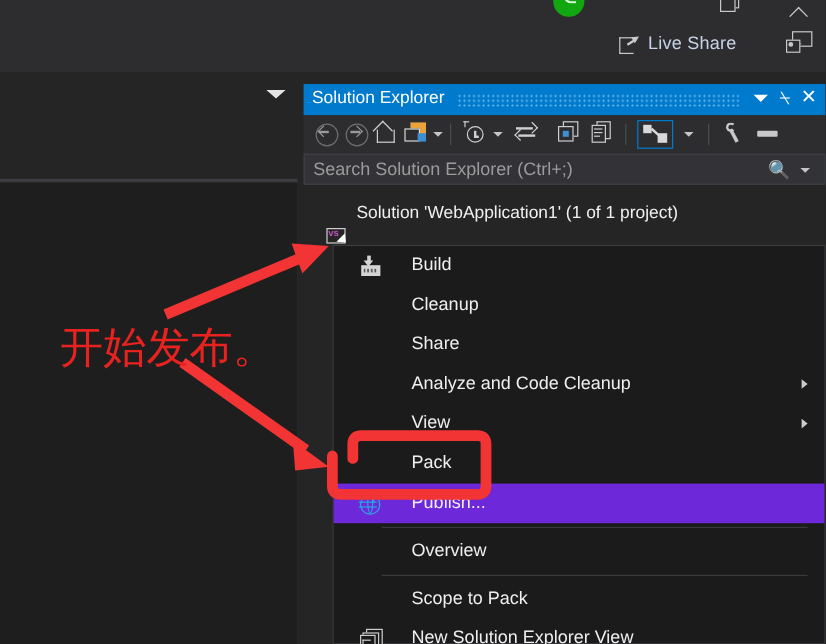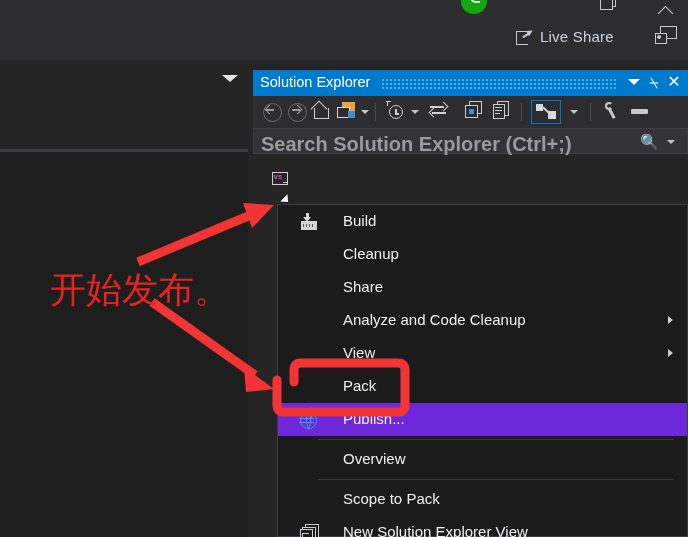--- a/index.html
+++ b/index.html
@@ -70,33 +70,33 @@
   .tbtn{position:absolute;top:5px;width:22px;height:22px;}
   .sep{position:absolute;top:7px;width:1px;height:18px;background:#4a4a4f;}
   .caret{position:absolute;top:14px;width:0;height:0;border-left:4px solid transparent;
      border-right:4px solid transparent;border-top:4px solid #c5c5c5;}
 
   .ico-circ{position:absolute;left:2px;top:2px;width:17px;height:17px;border-radius:50%;border:1.6px solid #6f6f6f;}
   .ico-arr{position:absolute;top:8px;width:8px;height:1.6px;background:#9a9a9a;}
 
   #sol-search{position:absolute;left:253px;top:128px;width:435px;height:26px;background:#333337;
      border:1px solid #3f3f46;box-sizing:border-box;}
-  #sol-search .ph{position:absolute;left:7px;top:4px;color:#9b9b9b;font-size:20px;font-weight:bold;}
+  #sol-search .ph{position:absolute;left:7px;top:4px;color:#9b9b9b;font-size:15px;}
   #sol-search .mag{position:absolute;right:28px;top:4px;color:#c9c9c9;font-size:15px;font-weight:bold;}
   #sol-search .mcv{position:absolute;right:12px;top:11px;width:0;height:0;border-left:4px solid transparent;
      border-right:4px solid transparent;border-top:4px solid #c5c5c5;}
 
   
   #tree{position:absolute;left:253px;top:156px;width:435px;height:381px;background:#252526;}
   .trow{position:absolute;left:0;width:435px;height:22px;}
   .trow .lbl{position:absolute;top:2px;color:#f0f0f0;font-size:14.5px;white-space:nowrap;}
   #row-sol{top:12px;}
   #row-proj{top:34px;background:#0d7ac4;}
 
-  .sol-ic{position:absolute;left:19px;top:4px;width:14px;height:14px;}
+  .sol-ic{position:absolute;left:19px;top:22px;width:14px;height:14px;}
   .sol-ic .scr{position:absolute;left:0;top:0;width:14px;height:11px;border:1.4px solid #cfcfcf;}
   .sol-ic .txt{position:absolute;left:1.5px;top:1px;color:#c050c0;font-size:8px;font-weight:bold;line-height:8px;}
   .sol-ic .leg{position:absolute;left:11px;top:10px;width:5px;height:1.4px;background:#cfcfcf;}
 
   .proj-ic{position:absolute;left:41px;top:4px;width:16px;height:13px;}
   .proj-ic .scr{position:absolute;left:0;top:0;width:15px;height:11px;border:1.4px solid #d8d8d8;background:#3f8fd0;}
   .proj-ic .bar{position:absolute;left:2px;top:2px;width:11px;height:2px;background:#ffffff;}
   .exp-tri{position:absolute;left:30px;top:39px;width:0;height:0;
      border-top:5px solid transparent;border-bottom:5px solid transparent;border-left:6px solid #ffffff;
      transform:rotate(45deg);}
@@ -270,20 +270,21 @@
     <div class="mcv"></div>
   </div>
 
   <div id="tree">
     <div class="trow" id="row-sol">
       <div class="sol-ic">
         <div class="scr"></div>
           <div class="txt">vs</div>
           <div class="leg"></div>
       </div>
+      <div class="lbl" style="left:44px">Solution 'WebApplication1' (1 of 1 project)</div>
     </div>
     <div class="exp-tri"></div>
   </div>
 
   <div id="ctx">
 
     <div class="mi">
       <div class="ic ic-build">
         <div class="arw"></div>
           <div class="body"></div>

